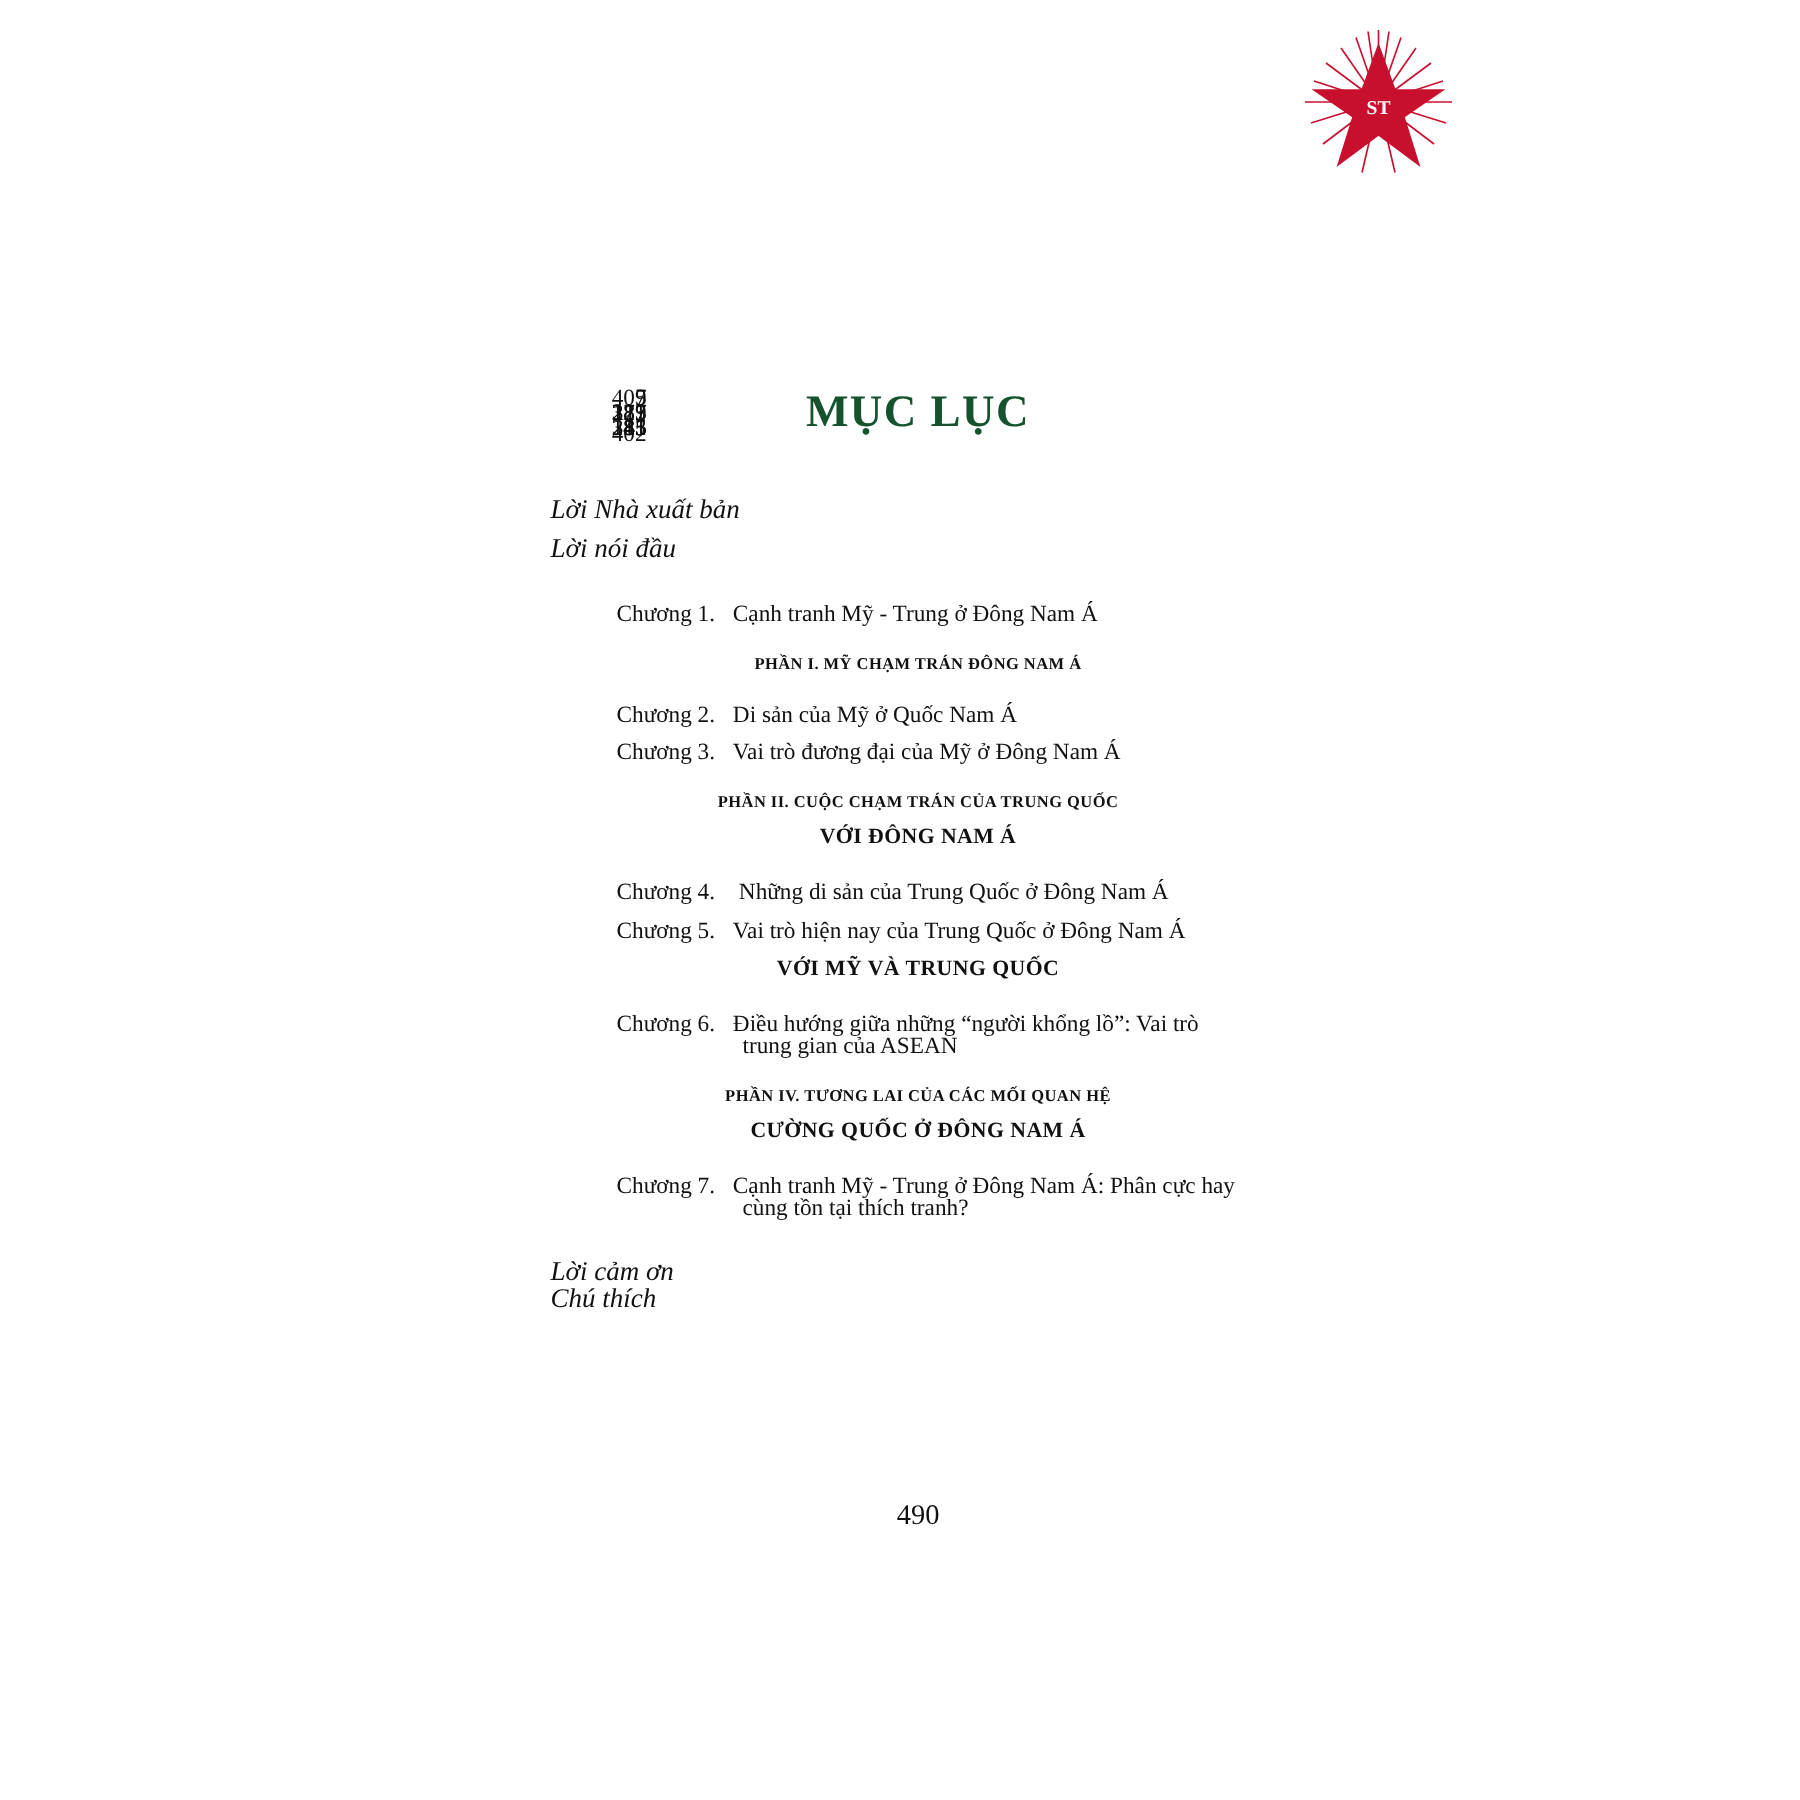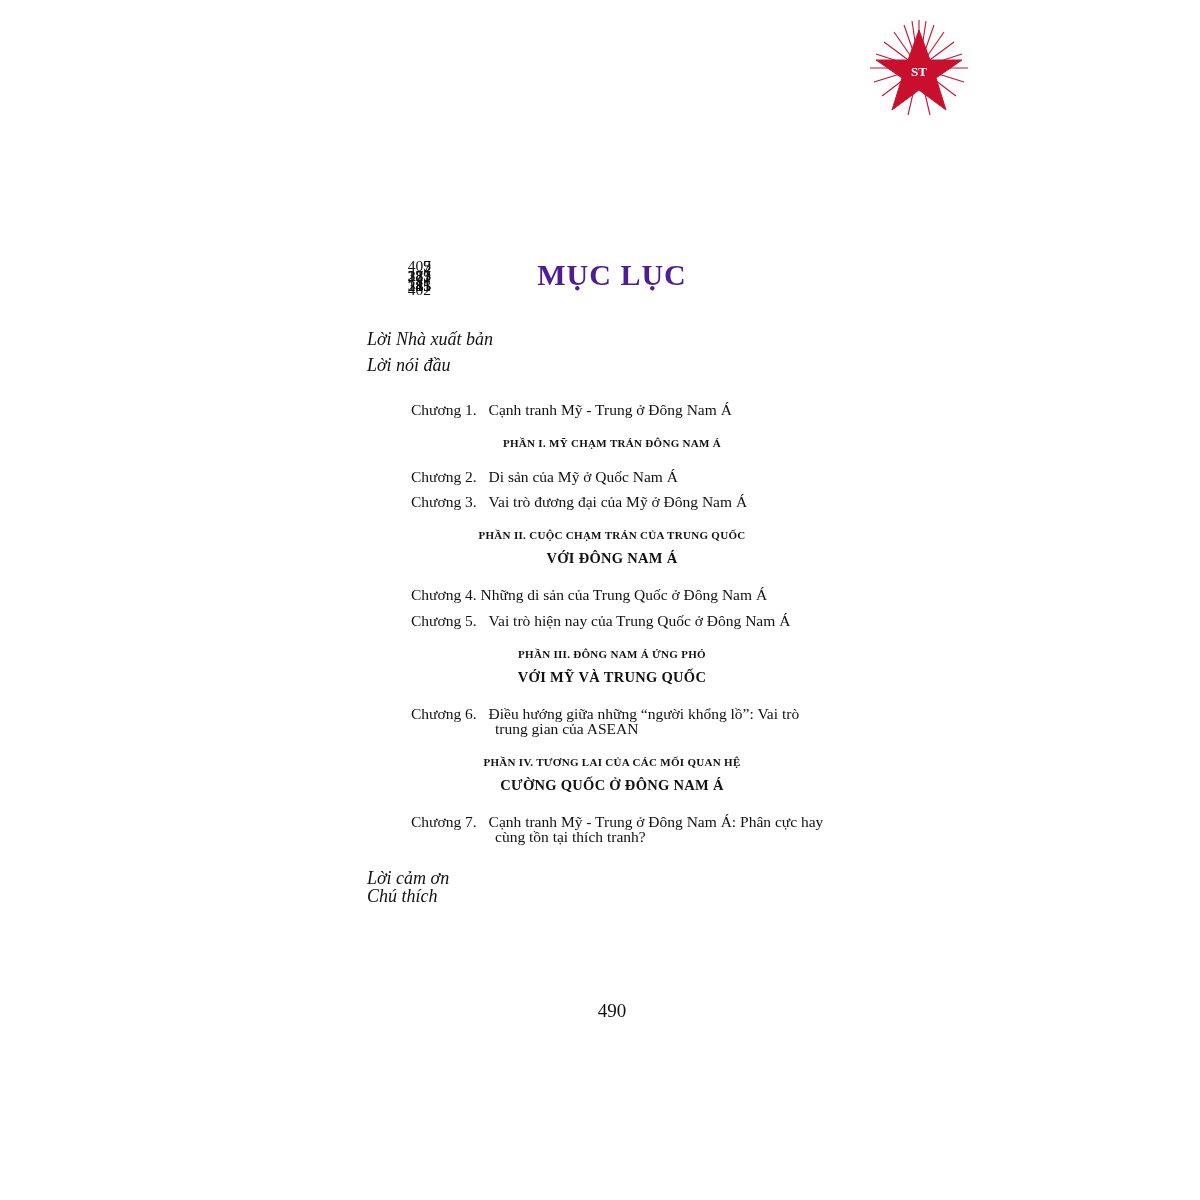--- a/index.html
+++ b/index.html
@@ -42,21 +42,21 @@
     width: 490px;
   }
 
   .toc-title {
     font-family: "Liberation Serif", serif;
     font-weight: bold;
     font-size: 30px;
     letter-spacing: 1px;
     text-align: center;
     margin: 0 0 38px 0;
-    color: #4c1d95;
+    color: #14532d;
   }
 
   table.toc {
     width: 100%;
     border-collapse: collapse;
     font-size: 15.5px;
   }
 
   table.toc td {
     vertical-align: top;
@@ -202,39 +202,33 @@
         <tr class="row gap-sm">
           <td class="label">
               <div class="part-heading-2">VỚI ĐÔNG NAM Á</div>
             </td>
           <td class="page">179</td>
         </tr>
 
         <tr class="row gap-md">
           <td class="label">
             <span class="chapter">Chương 4.</span>
-            <span class="chapter" style="margin-left:0;">Những di sản của Trung Quốc ở Đông Nam Á</span>
+            <span class="chapter" style="margin-left:12px;">Những di sản của Trung Quốc ở Đông Nam Á</span>
           </td>
           <td class="page">181</td>
         </tr>
 
         <tr class="row gap-sm">
           <td class="label">
             <span class="chapter">Chương 5.</span>
             <span class="chapter" style="margin-left:8px;margin-top:16px;">Vai trò hiện nay của Trung Quốc ở Đông Nam Á</span>
           </td>
           <td class="page">227</td>
         </tr>
 
-        <tr class="row gap-md">
-          <td class="label">
-              <div class="part-heading">PHẦN III. ĐÔNG NAM Á ỨNG PHÓ</div>
-            </td>
-          <td class="page"></td>
-        </tr>
 
         <tr class="row gap-sm">
           <td class="label">
               <div class="part-heading-2">VỚI MỸ VÀ TRUNG QUỐC</div>
             </td>
           <td class="page">283</td>
         </tr>
 
         <tr class="row gap-md">
           <td class="label">

